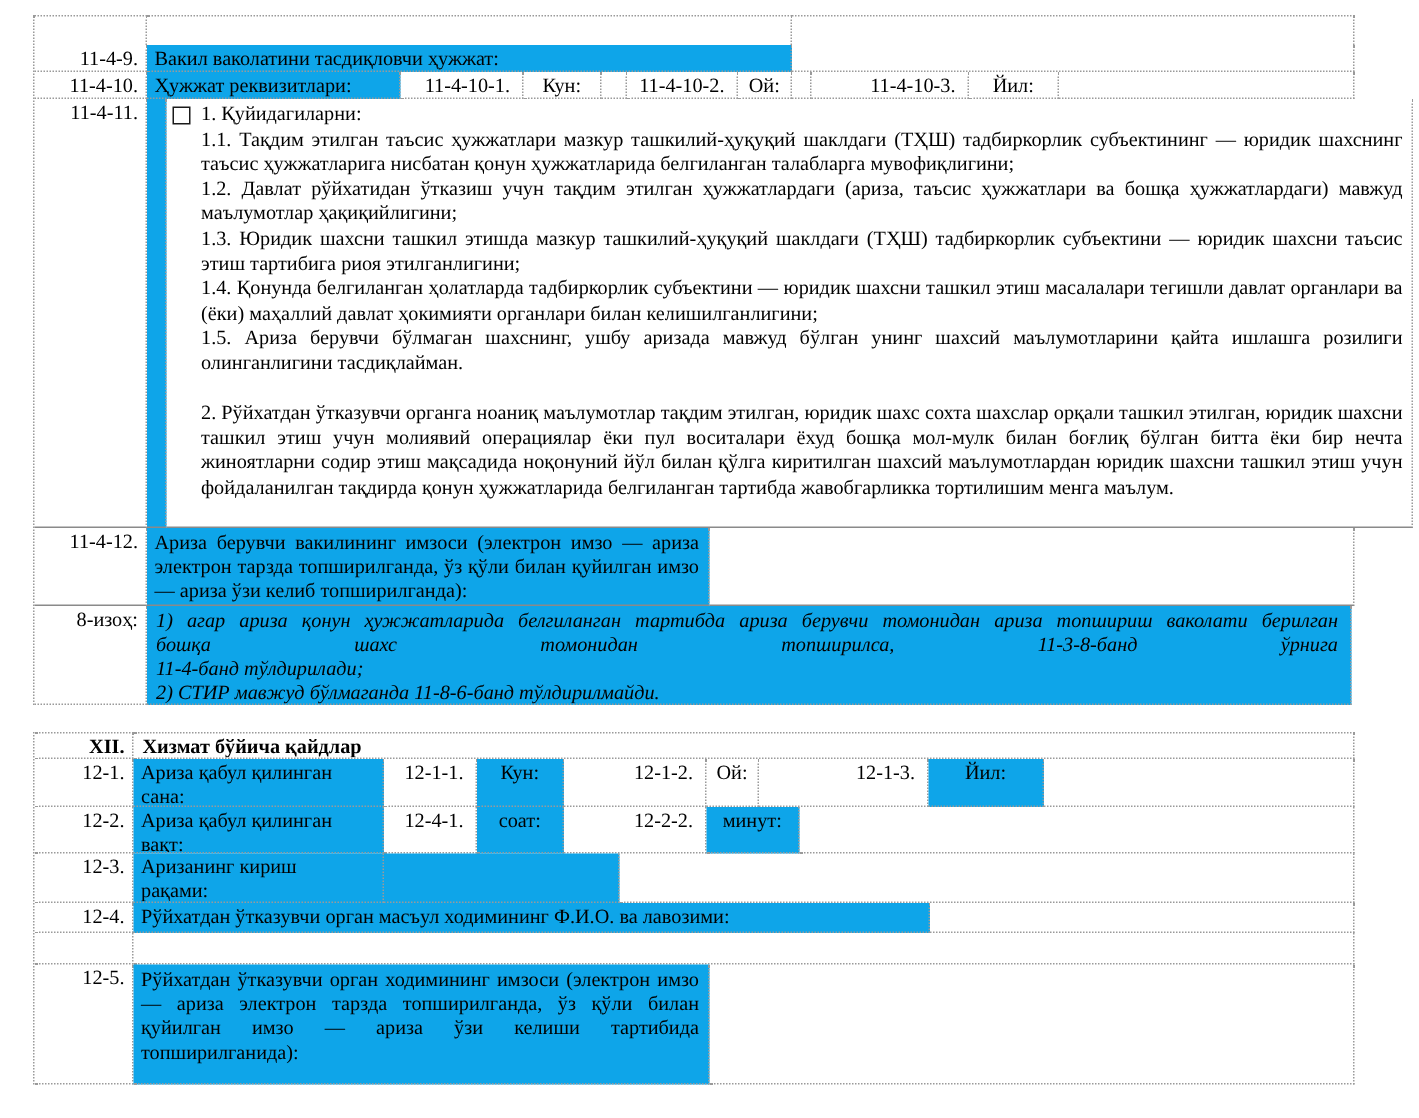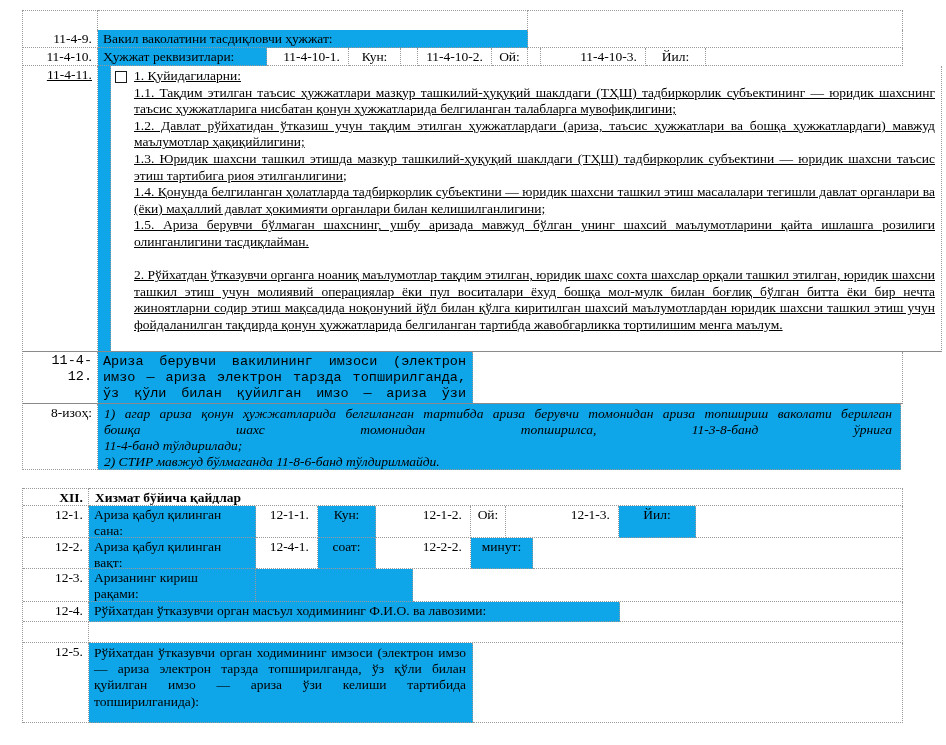--- a/index.html
+++ b/index.html
@@ -68,36 +68,36 @@
       <div class="cell ctr" style="width:52px;">Кун:</div>
       <div class="cell" style="width:17px;"></div>
       <div class="cell rt" style="width:74px;">11-4-10-2.</div>
       <div class="cell ctr" style="width:36px;">Ой:</div>
       <div class="cell" style="width:13px;"></div>
       <div class="cell rt" style="width:105px;">11-4-10-3.</div>
       <div class="cell ctr" style="width:60px;">Йил:</div>
       <div class="cell" style="width:197px;"></div>
     </div>
 
-    <div class="row solidbot" style="height:286px;text-decoration:underline;">
+    <div class="row solidbot" style="height:286px;">
       <div class="cell num">11-4-11.</div>
       <div class="cell gray" style="width:13px;"></div>
       <div class="cell body1411" style="width:831px;">
         <span class="cbx"></span>
         <p>1. Қуйидагиларни:</p>
         <p>1.1. Тақдим этилган таъсис ҳужжатлари мазкур ташкилий-ҳуқуқий шаклдаги (ТҲШ) тадбиркорлик субъектининг — юридик шахснинг таъсис ҳужжатларига нисбатан қонун ҳужжатларида белгиланган талабларга мувофиқлигини;</p>
         <p>1.2. Давлат рўйхатидан ўтказиш учун тақдим этилган ҳужжатлардаги (ариза, таъсис ҳужжатлари ва бошқа ҳужжатлардаги) мавжуд маълумотлар ҳақиқийлигини;</p>
         <p>1.3. Юридик шахсни ташкил этишда мазкур ташкилий-ҳуқуқий шаклдаги (ТҲШ) тадбиркорлик субъектини — юридик шахсни таъсис этиш тартибига риоя этилганлигини;</p>
         <p>1.4. Қонунда белгиланган ҳолатларда тадбиркорлик субъектини — юридик шахсни ташкил этиш масалалари тегишли давлат органлари ва (ёки) маҳаллий давлат ҳокимияти органлари билан келишилганлигини;</p>
         <p>1.5. Ариза берувчи бўлмаган шахснинг, ушбу аризада мавжуд бўлган унинг шахсий маълумотларини қайта ишлашга розилиги олинганлигини тасдиқлайман.</p>
         <p class="after-gap">2. Рўйхатдан ўтказувчи органга ноаниқ маълумотлар тақдим этилган, юридик шахс сохта шахслар орқали ташкил этилган, юридик шахсни ташкил этиш учун молиявий операциялар ёки пул воситалари ёхуд бошқа мол-мулк билан боғлиқ бўлган битта ёки бир нечта жиноятларни содир этиш мақсадида ноқонуний йўл билан қўлга киритилган шахсий маълумотлардан юридик шахсни ташкил этиш учун фойдаланилган тақдирда қонун ҳужжатларида белгиланган тартибда жавобгарликка тортилишим менга маълум.</p>
       </div>
     </div>
 
-    <div class="row solidbot" style="height:52px;font-family:Liberation Mono, monospace;">
+    <div class="row solidbot" style="height:52px;">
       <div class="cell num">11-4-12.</div>
       <div class="cell gray siglabel just" style="width:375px;">Ариза берувчи вакилининг имзоси (электрон имзо — ариза электрон тарзда топширилганда, ўз қўли билан қуйилган имзо — ариза ўзи келиб топширилганда):</div>
       <div class="cell" style="width:430px;"></div>
     </div>
 
     <div class="row" style="height:66px;">
       <div class="cell num italic">8-изоҳ:</div>
       <div class="cell gray note" style="width:803px;">
         <span class="jl">1) агар ариза қонун ҳужжатларида белгиланган тартибда ариза берувчи томонидан ариза топшириш ваколати берилган</span>
         <span class="jl">бошқа шахс томонидан топширилса, 11-3-8-банд ўрнига</span>

